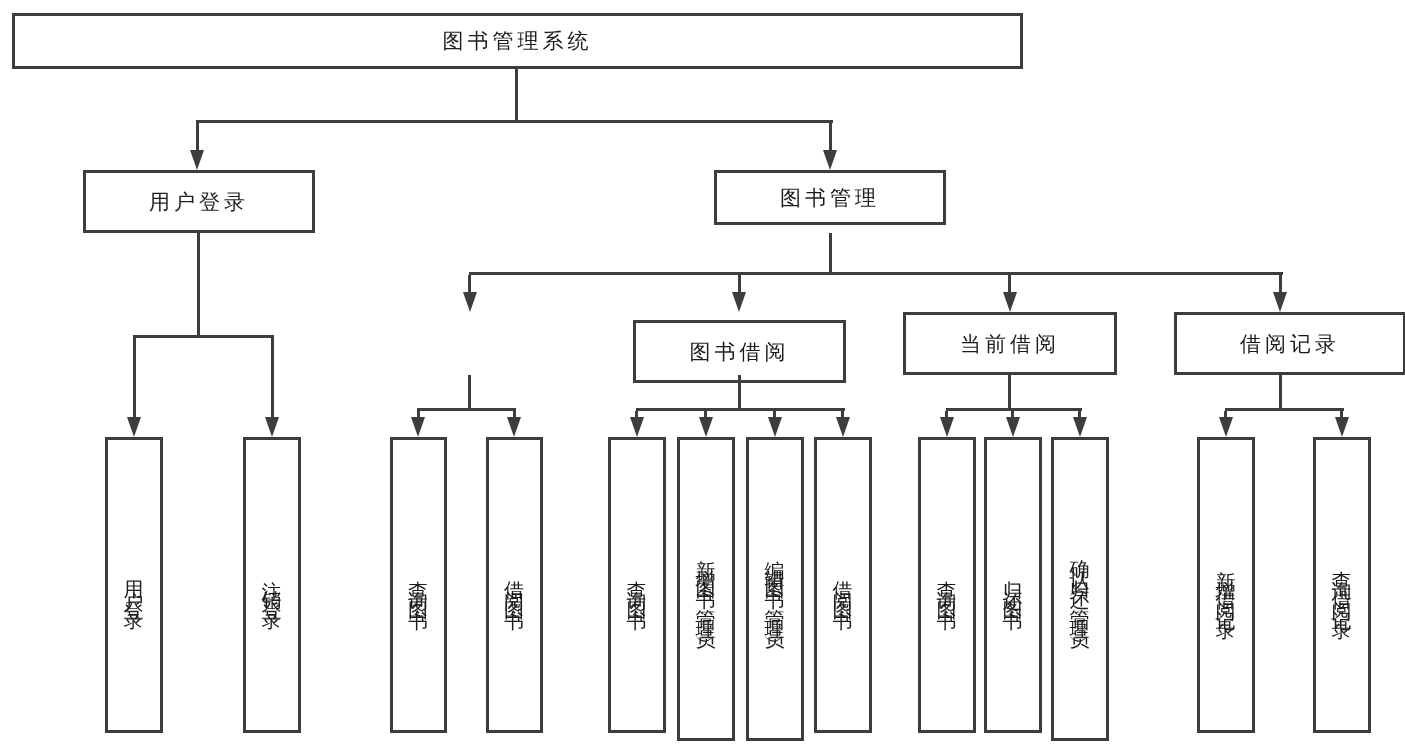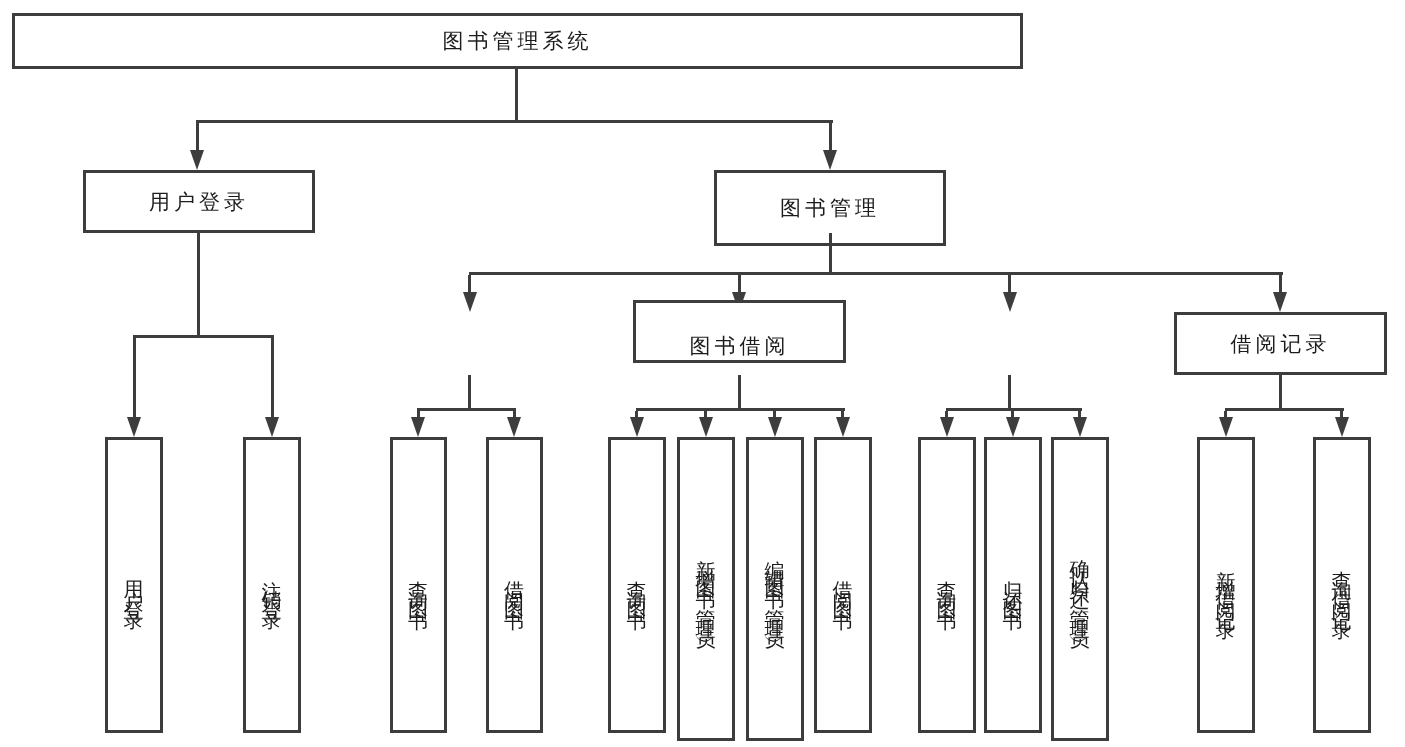--- a/index.html
+++ b/index.html
@@ -43,21 +43,21 @@
   <div class="vline" style="left:515px; top:69px; height:51px;"></div>
   <div class="hline" style="left:196px; top:120px; width:637px;"></div>
   <div class="vline" style="left:196px; top:123px; height:29px;"></div>
   <div class="arrow" style="left:190px; top:150px;"></div>
   <div class="vline" style="left:829px; top:123px; height:29px;"></div>
   <div class="arrow" style="left:823px; top:150px;"></div>
 
   <div class="box" style="left:83px; top:170px; width:232px; height:63px;">
     <span class="hlabel">用户登录</span>
   </div>
-  <div class="box" style="left:714px; top:170px; width:232px; height:76px;">
+  <div class="box" style="left:714px; top:170px; width:232px; height:55px;">
     <span class="hlabel">图书管理</span>
   </div>
 
   <div class="vline" style="left:197px; top:233px; height:102px;"></div>
   <div class="hline" style="left:133px; top:335px; width:141px;"></div>
   <div class="vline" style="left:133px; top:338px; height:79px;"></div>
   <div class="arrow" style="left:127px; top:417px;"></div>
   <div class="vline" style="left:271px; top:338px; height:79px;"></div>
   <div class="arrow" style="left:265px; top:417px;"></div>
 
@@ -65,24 +65,27 @@
   <div class="hline" style="left:469px; top:272px; width:814px;"></div>
   <div class="vline" style="left:468px; top:275px; height:17px;"></div>
   <div class="arrow" style="left:463px; top:292px;"></div>
   <div class="vline" style="left:738px; top:275px; height:17px;"></div>
   <div class="arrow" style="left:732px; top:292px;"></div>
   <div class="vline" style="left:1008px; top:275px; height:17px;"></div>
   <div class="arrow" style="left:1003px; top:292px;"></div>
   <div class="vline" style="left:1279px; top:275px; height:17px;"></div>
   <div class="arrow" style="left:1273px; top:292px;"></div>
 
-  <div class="box" style="left:633px; top:300px; width:213px; height:63px;align-items:flex-end;">
+  <div class="box" style="left:633px; top:320px; width:213px; height:63px;">
     <span class="hlabel">图书借阅</span>
   </div>
-  <div class="box" style="left:1174px; top:312px; width:213px; height:63px;">
+  <div class="box" style="left:903px; top:312px; width:214px; height:63px;">
+    <span class="hlabel">当前借阅</span>
+  </div>
+  <div class="box" style="left:1174px; top:312px; width:232px; height:63px;">
     <span class="hlabel">借阅记录</span>
   </div>
 
   <div class="vline" style="left:468px; top:375px; height:33px;"></div>
   <div class="hline" style="left:417px; top:408px; width:99px;"></div>
   <div class="vline" style="left:417px; top:411px; height:8px;"></div>
   <div class="arrow" style="left:411px; top:417px;"></div>
   <div class="vline" style="left:513px; top:411px; height:8px;"></div>
   <div class="arrow" style="left:507px; top:417px;"></div>
 

